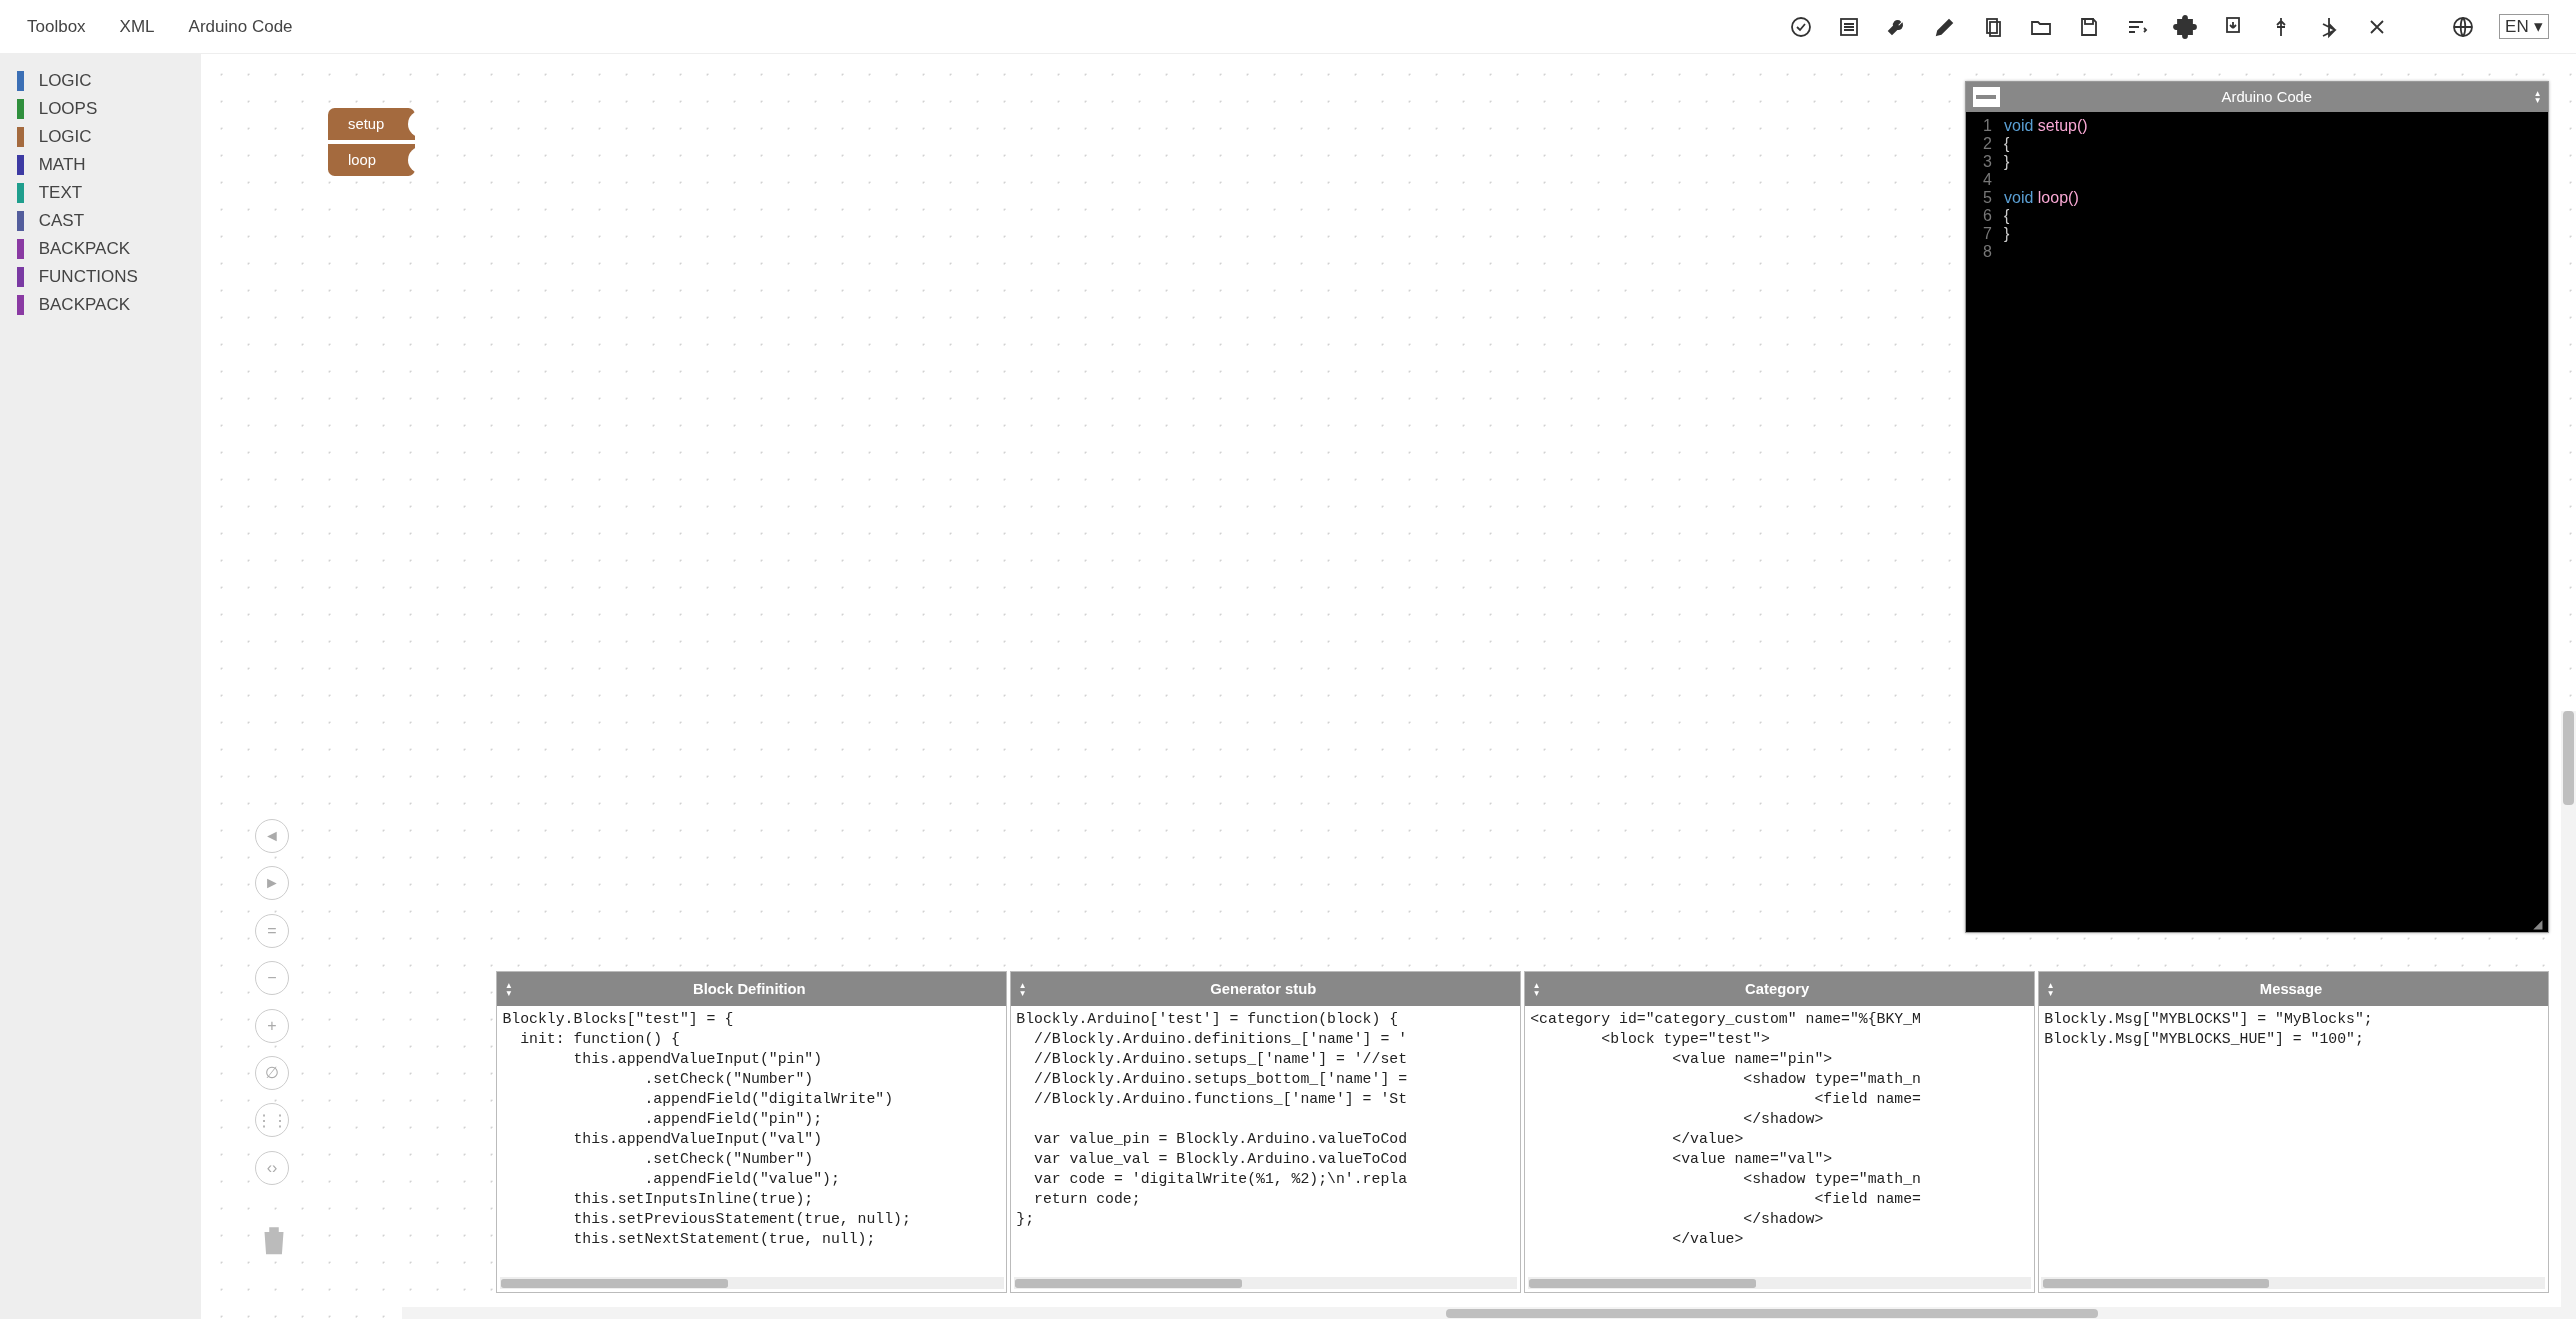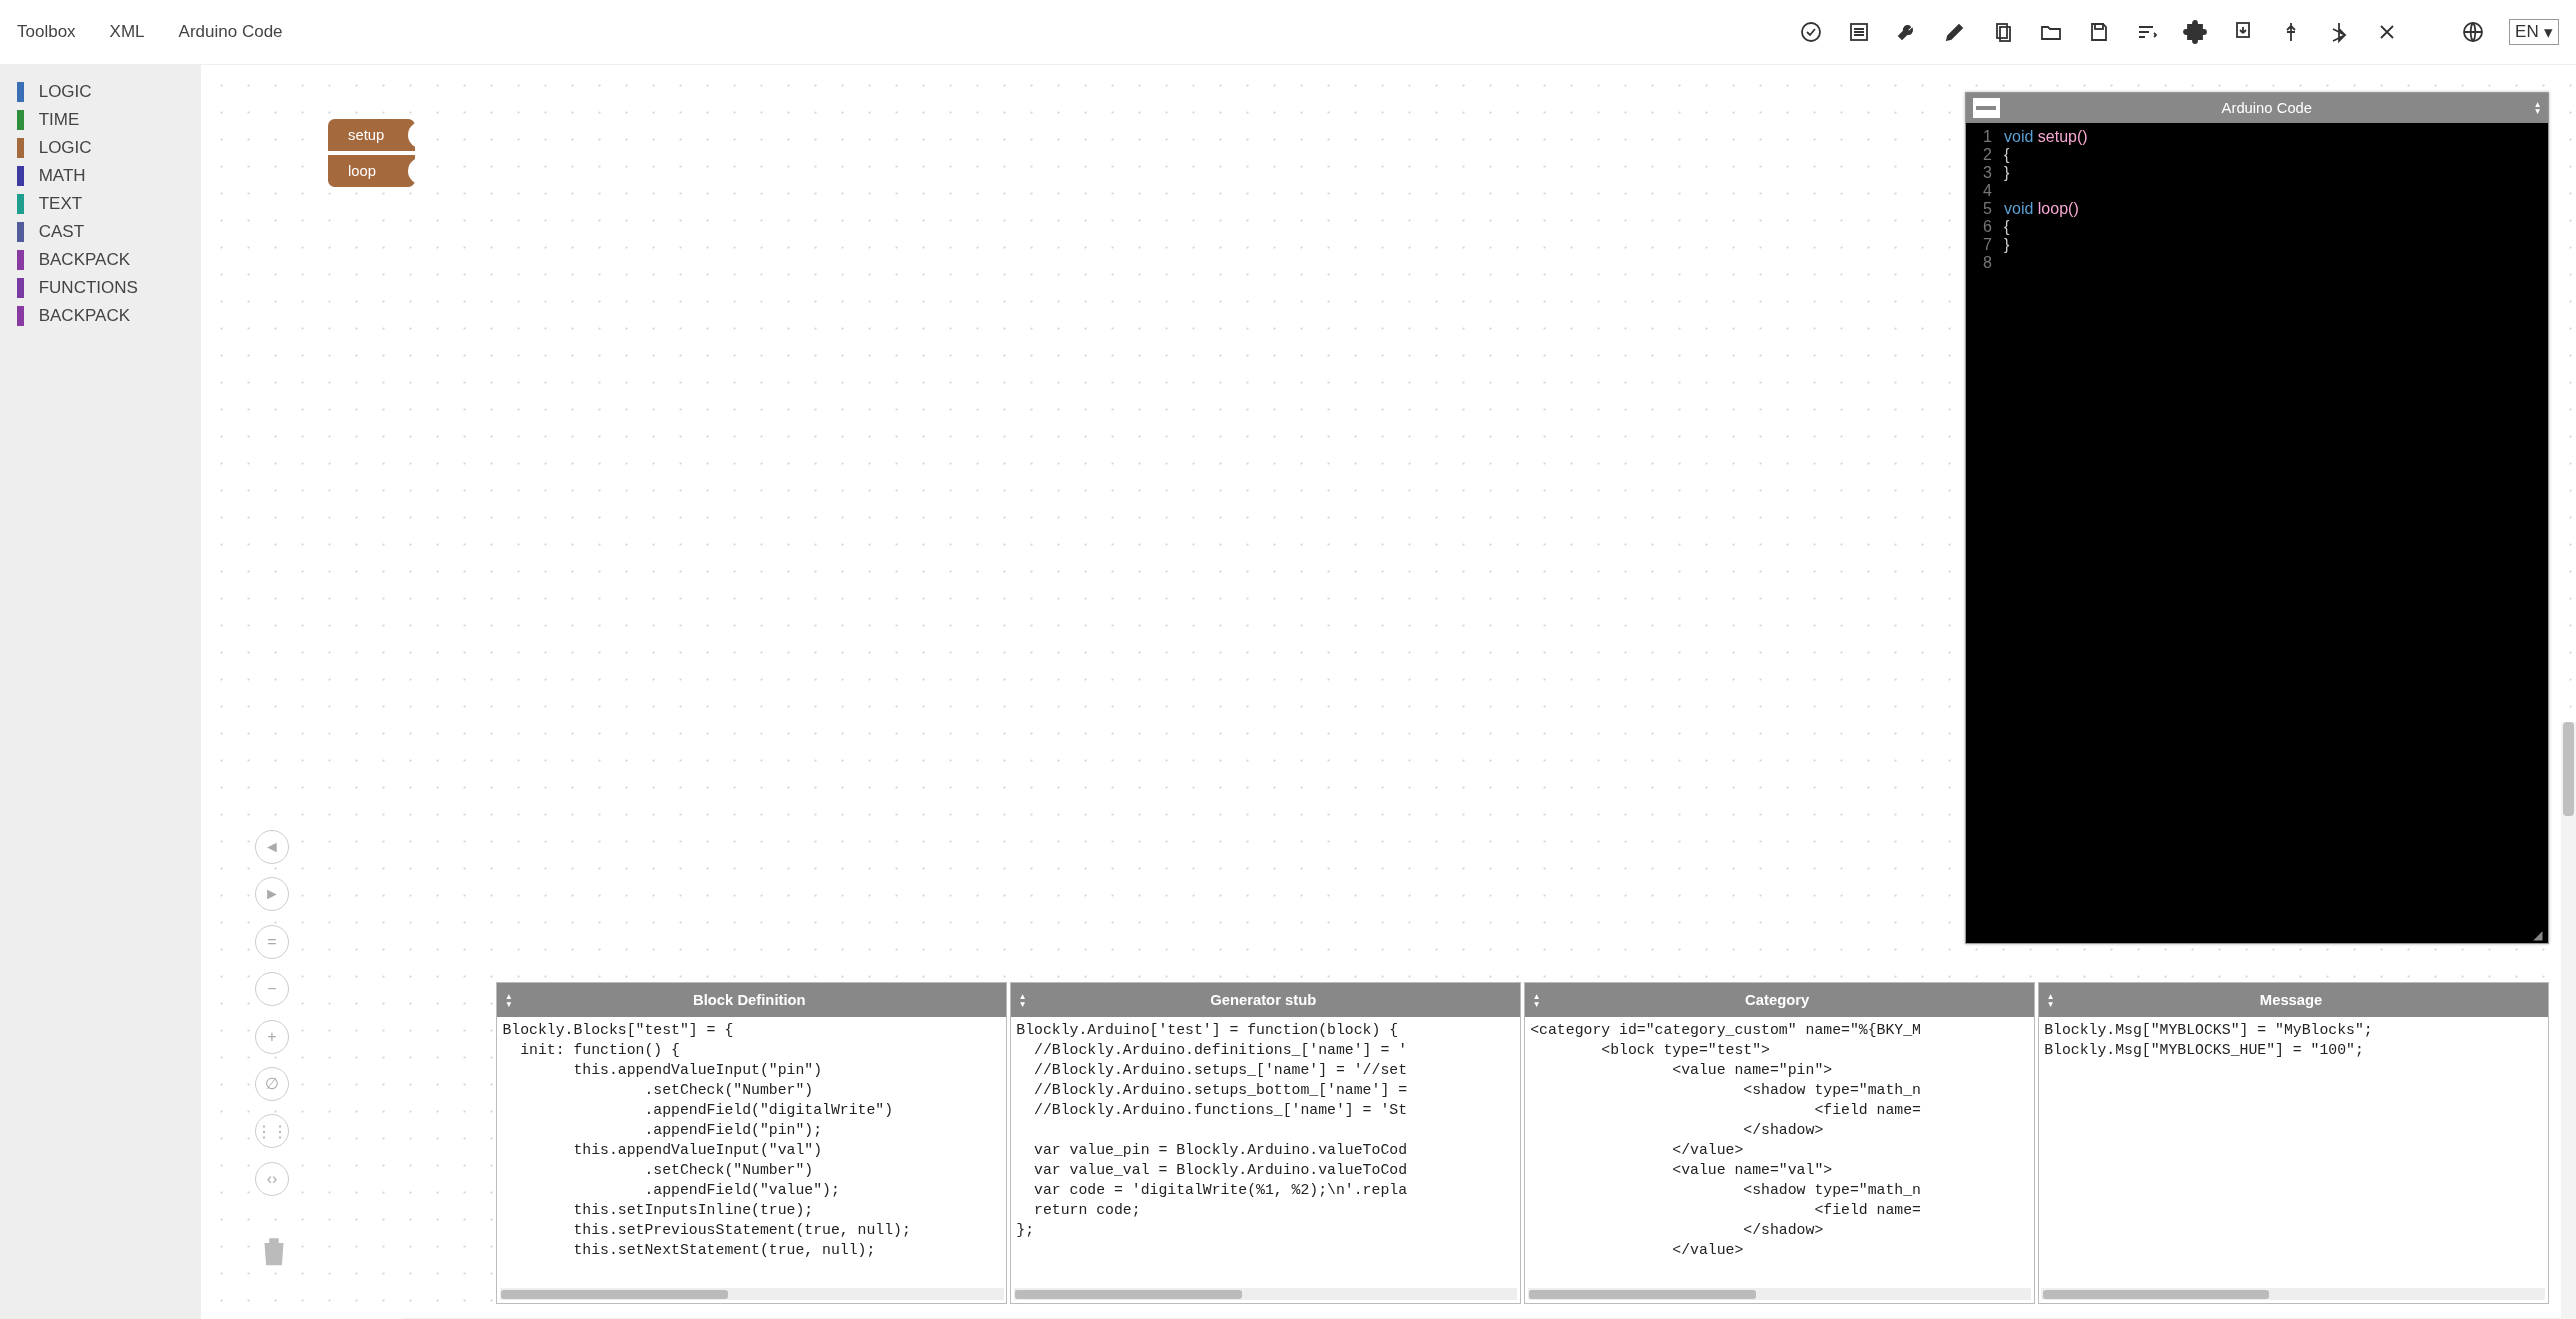--- a/index.html
+++ b/index.html
@@ -1,18 +1,18 @@
 <!DOCTYPE html>
 <html style="font-size:10.7px"><head>
 <meta charset="utf-8">
 <style>
 * { margin:0; padding:0; box-sizing:border-box; font-family:Arial,Helvetica,sans-serif; }
 body { width:2576px; height:1320px; background:#fff; overflow:hidden; }
 
-.topbar { height:65px; display:flex; align-items:center; padding:0 17px; background:#fff; border-bottom:0.7px solid #eee; font-size:17px; }
+.topbar { height:54px; display:flex; align-items:center; padding:0 27px; background:#fff; border-bottom:0.7px solid #eee; font-size:17px; }
 .topbar .tabs { display:flex; gap:34px; color:#444; }
 .topbar .tabs span { cursor:pointer; }
 .topbar .right-icons { margin-left:auto; display:flex; align-items:center; gap:24px; color:#333; }
 .topbar .right-icons svg { width:24px; height:24px; stroke:#333; fill:none; stroke-width:1.8; }
 .lang-sel { display:flex; align-items:center; gap:5.4px; border:0.7px solid #999; padding:1.3px 5.4px; font-size:17px; }
 
 .main { display:flex; height:1266px; }
 
 .sidebar { width:201px; background:#eee; padding:13.4px 0; font-size:17px; color:#444; }
 .cat-item { display:flex; align-items:center; gap:15px; padding:4px 17px; cursor:pointer; }
@@ -163,21 +163,21 @@
 <div class="main">
 
   <div class="sidebar">
     <div id="cats1">
         <div class="cat-item">
           <div class="bar" style="background: rgb(59, 111, 181);"></div>
           <span>LOGIC</span>
         </div>
         <div class="cat-item">
           <div class="bar" style="background: rgb(47, 143, 61);"></div>
-          <span>TIME</span>
+          <span>LOOPS</span>
         </div>
         <div class="cat-item">
           <div class="bar" style="background: rgb(164, 106, 62);"></div>
           <span>LOGIC</span>
         </div>
         <div class="cat-item">
           <div class="bar" style="background: rgb(61, 58, 163);"></div>
           <span>MATH</span>
         </div>
         <div class="cat-item">

